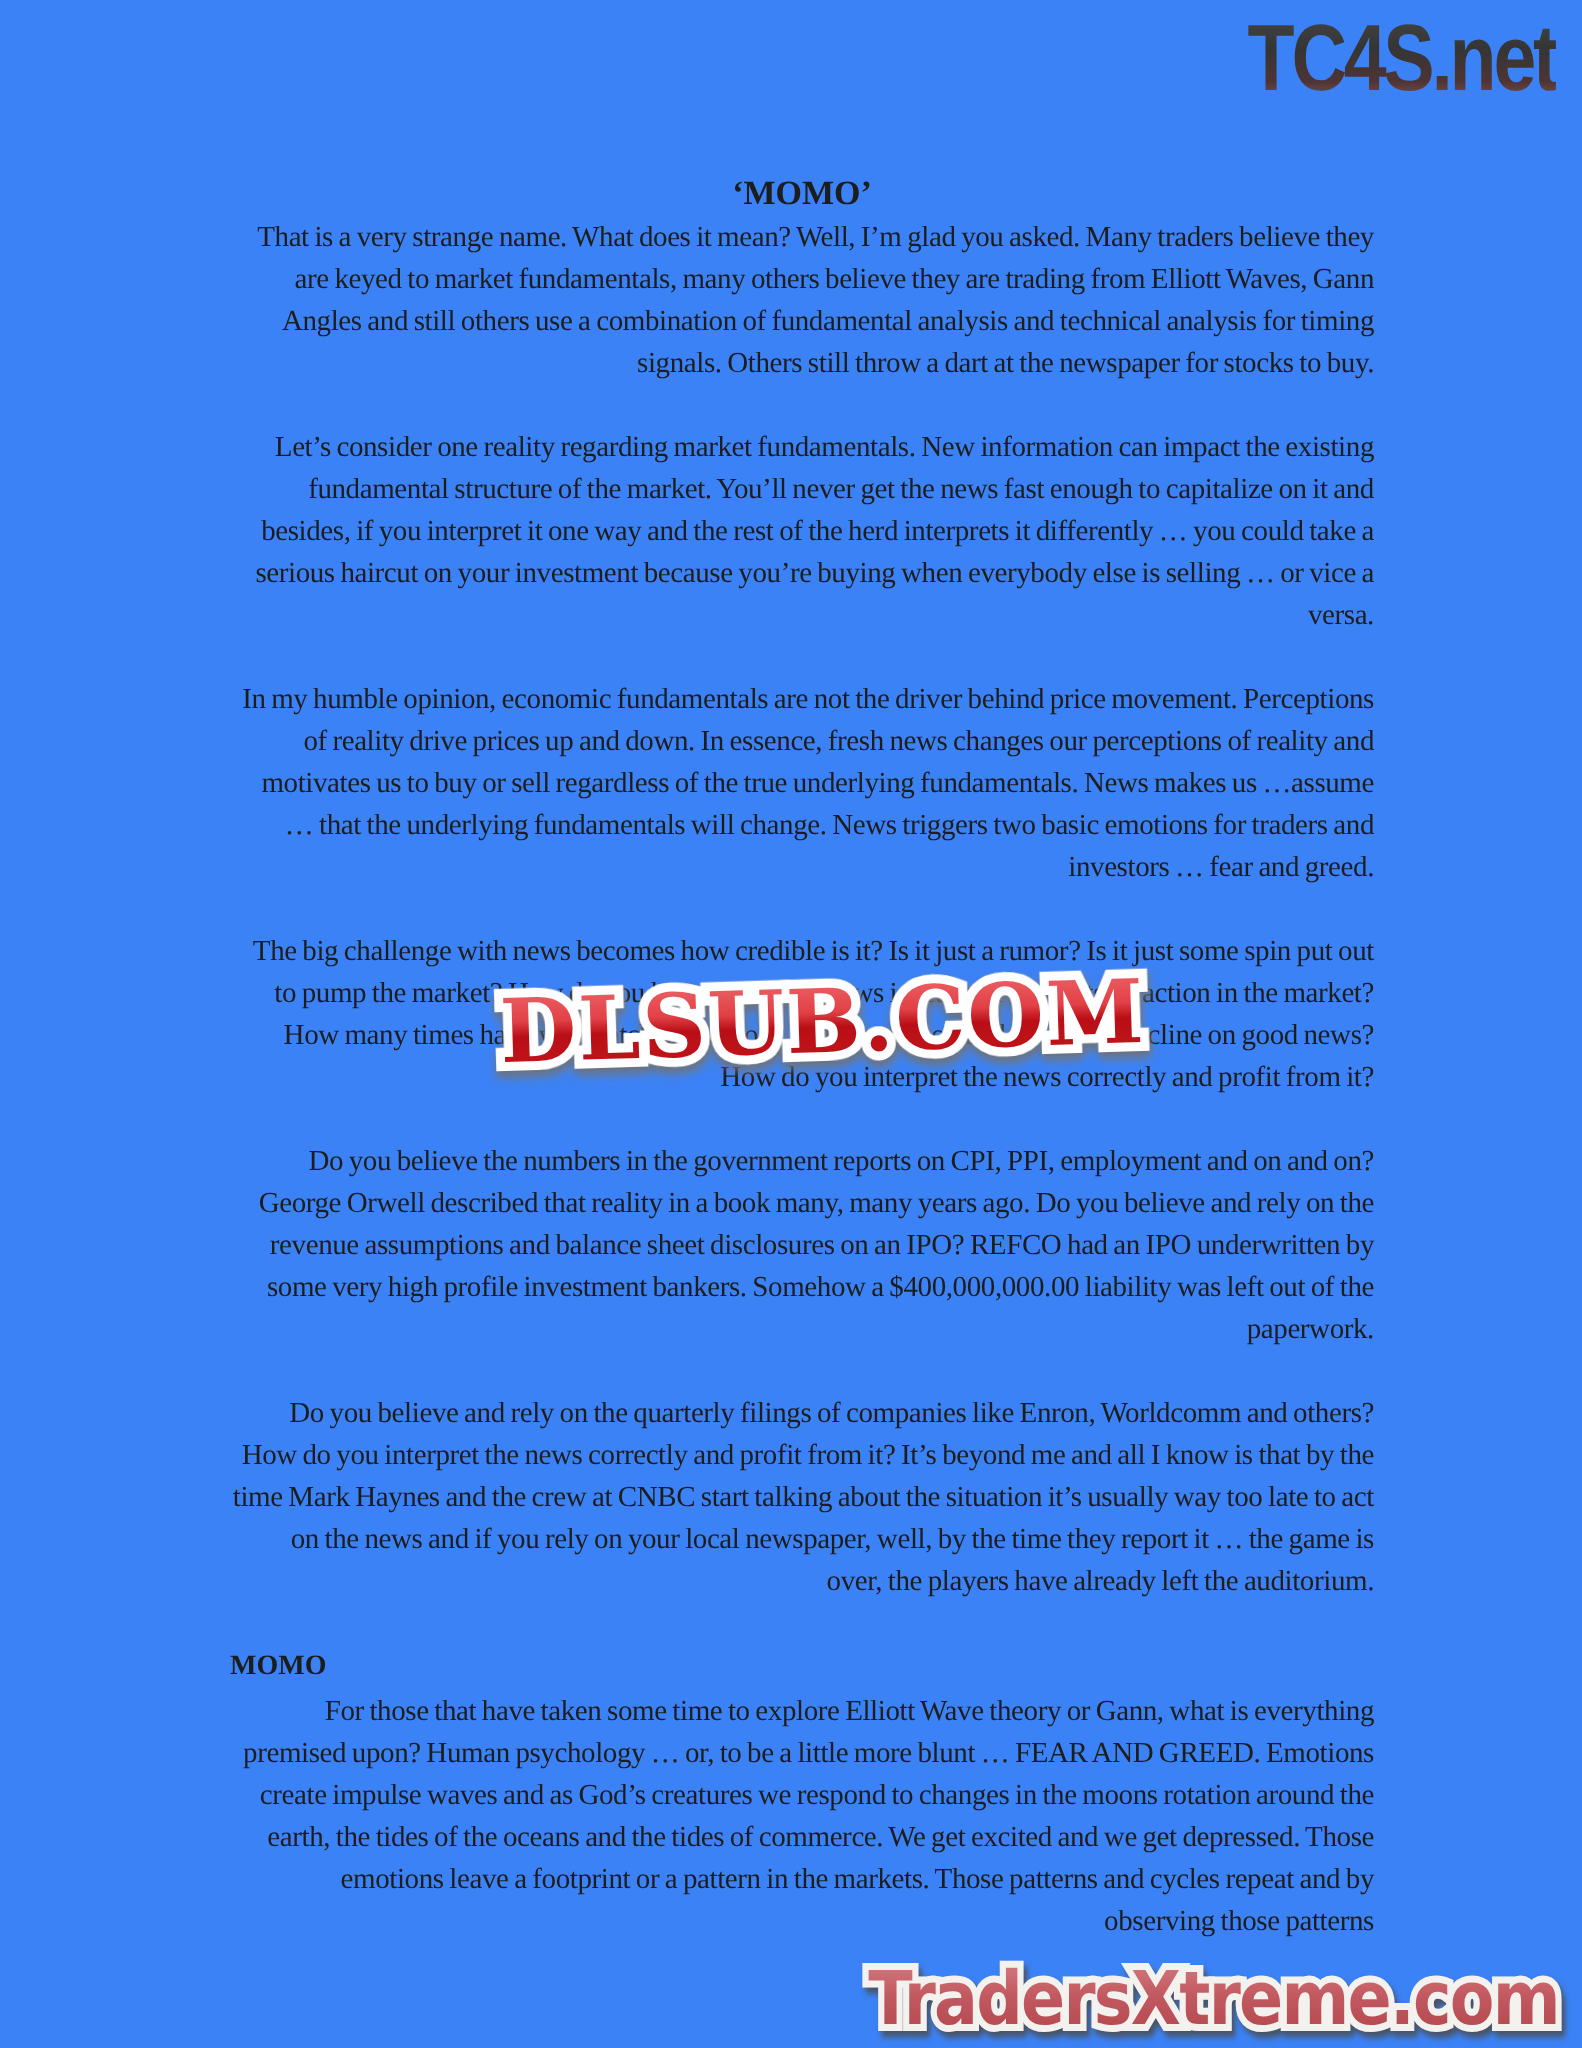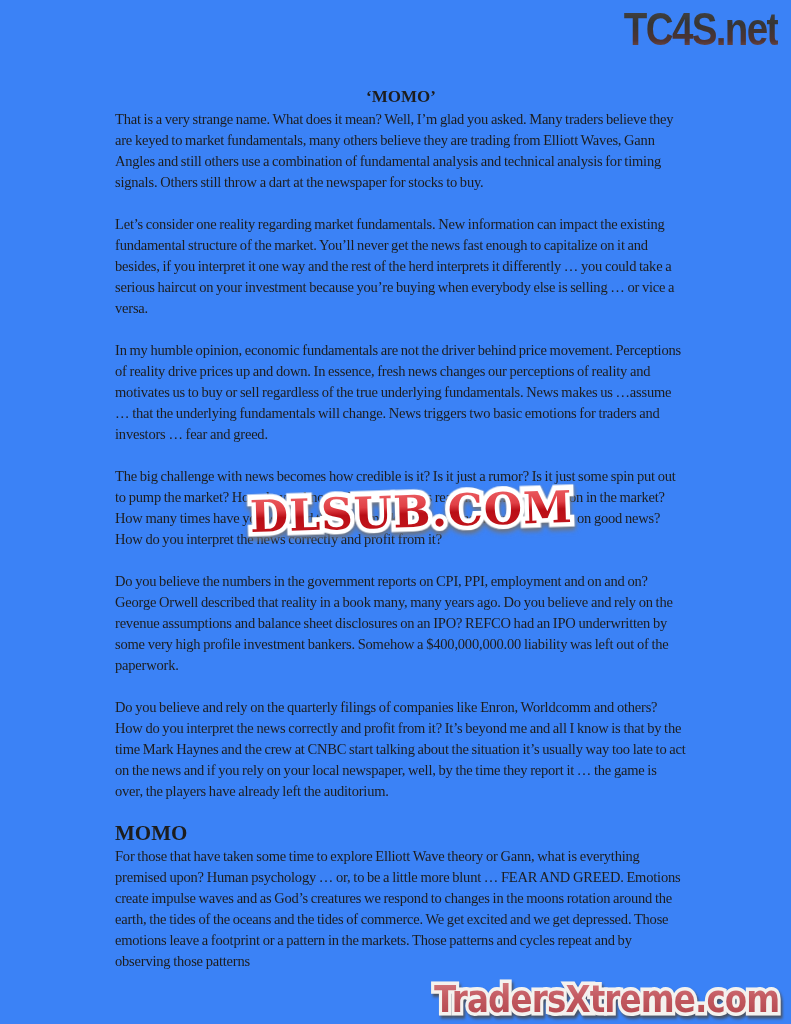--- a/index.html
+++ b/index.html
@@ -11,23 +11,23 @@
   
   .content {
     position:absolute; left:115px; top:86px; width:572px;
     color:#1d1d1d; font-size:14.5px; line-height:21px;
     letter-spacing:-0.2px; word-spacing:-0.6px; text-align:left;
   }
   .content h1 {
     font-size:17px; font-weight:bold; margin:0 0 2px 0; letter-spacing:0;text-align:center;
   }
   .content h2 {
-    font-size:21px; font-weight:bold; margin:16px 0 2px 0; letter-spacing:0;
+    font-size:14px; font-weight:bold; margin:16px 0 2px 0; letter-spacing:0;
   }
-  .content p { margin:0 0 21px 0; white-space:pre-line; }
+  .content p { margin:0 0 21px 0; white-space:pre-line;text-align:right; }
   .content p.extra-gap { margin-top:17px; }
 
   
   .wm-top { position:absolute; top:1px; right:13px; }
   .tc4s {
     display:inline-block;
     font-family:"Liberation Sans", sans-serif; font-weight:700;
     font-size:47px; letter-spacing:-2px; white-space:nowrap;
     background:linear-gradient(180deg,#4a4a4a 0%,#353535 42%,#4e3434 72%,#936361 100%);
     -webkit-background-clip:text; background-clip:text; color:transparent;

